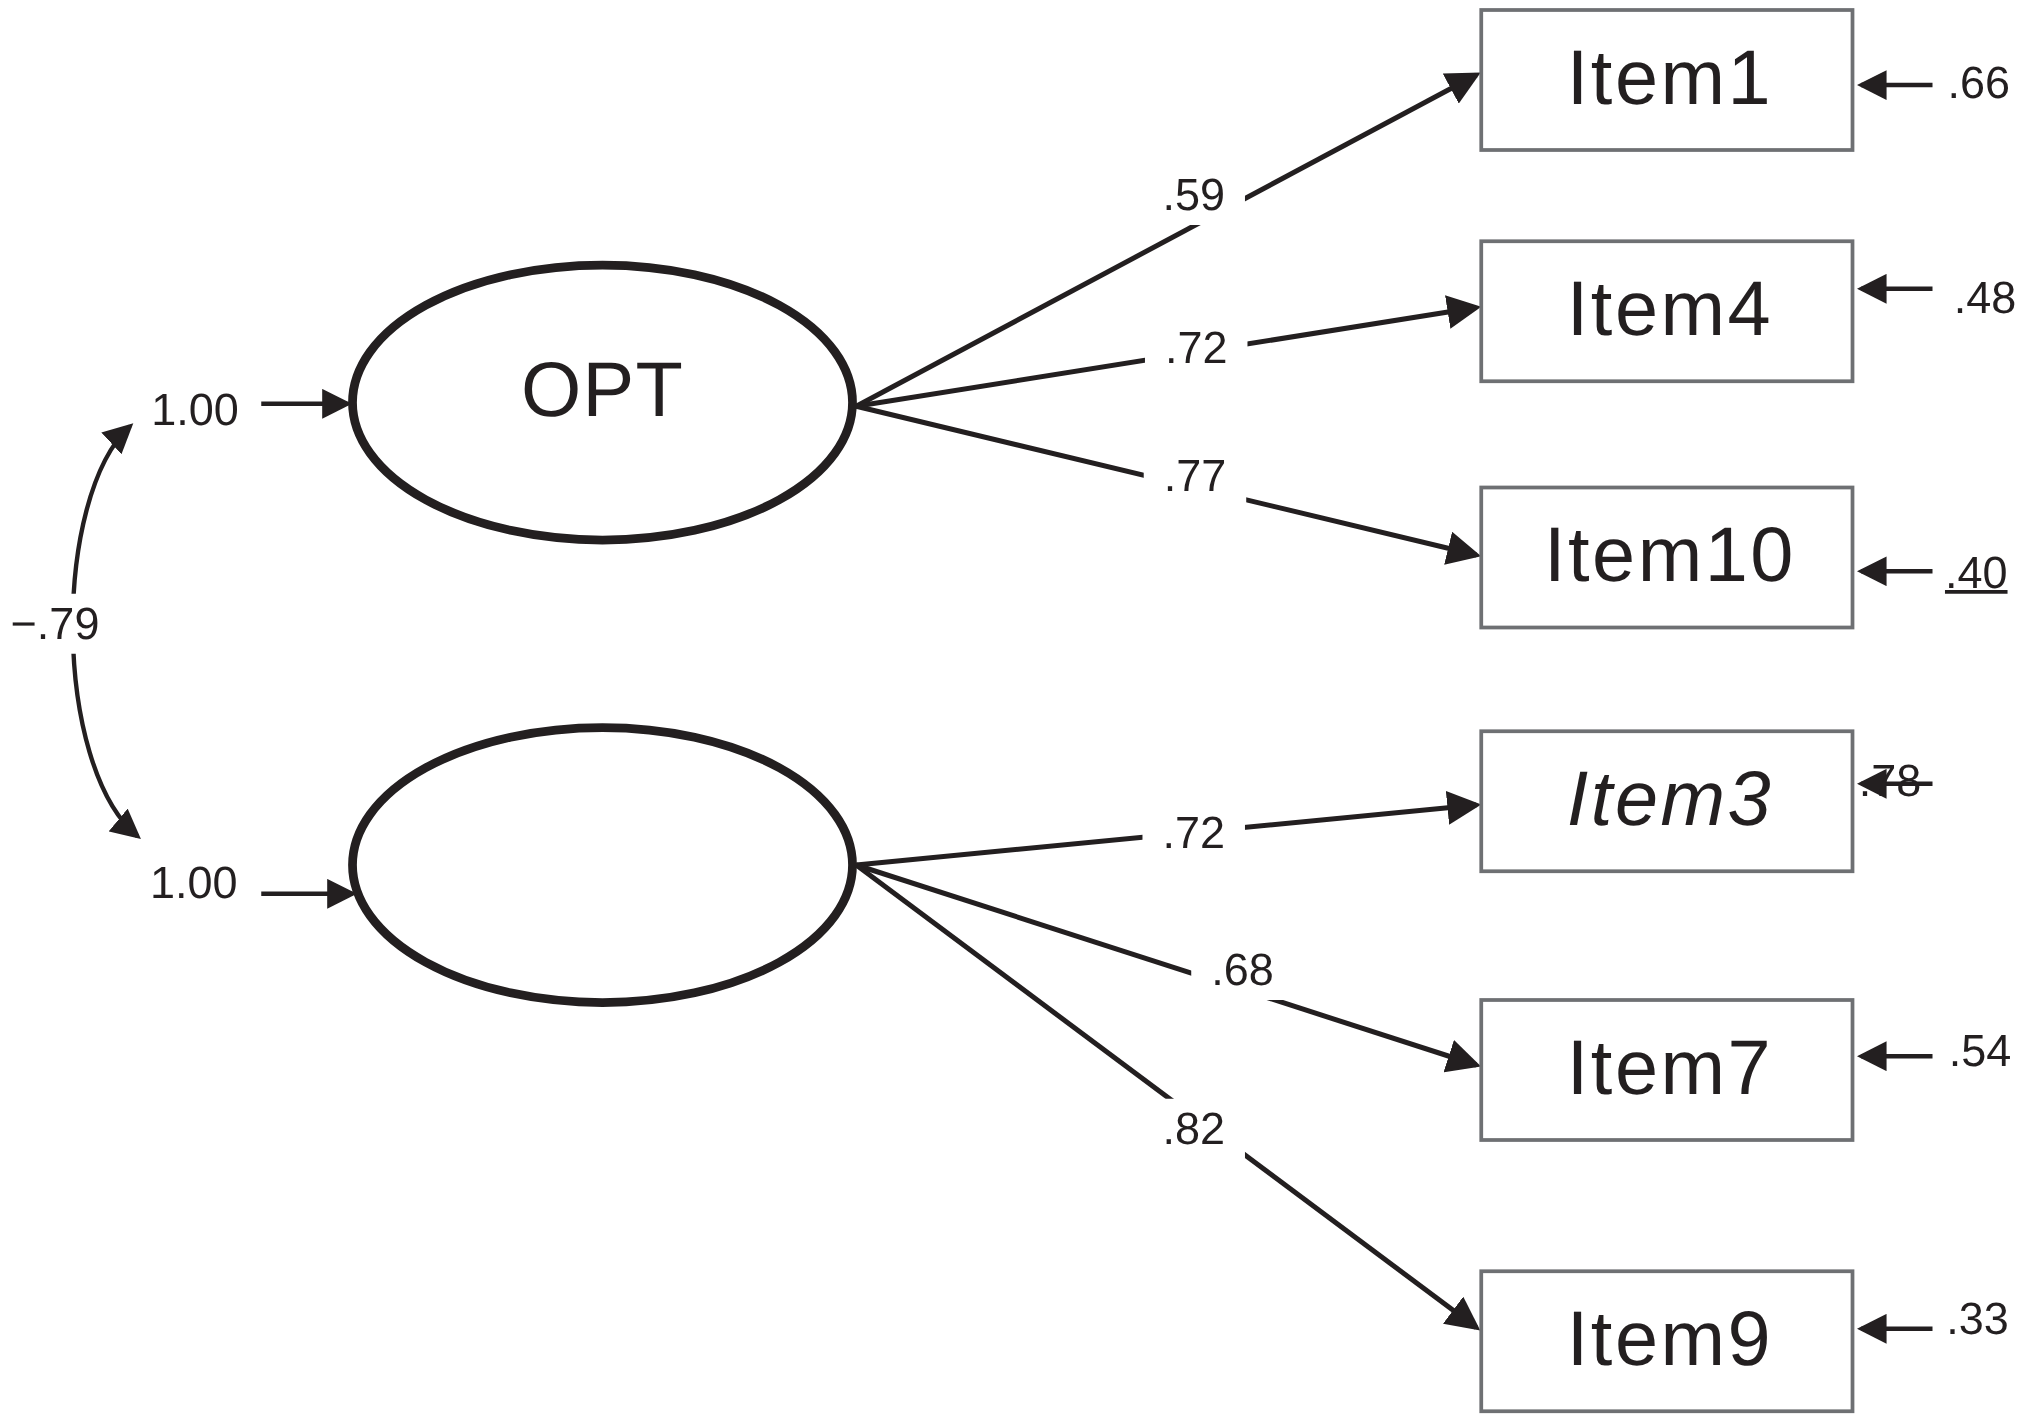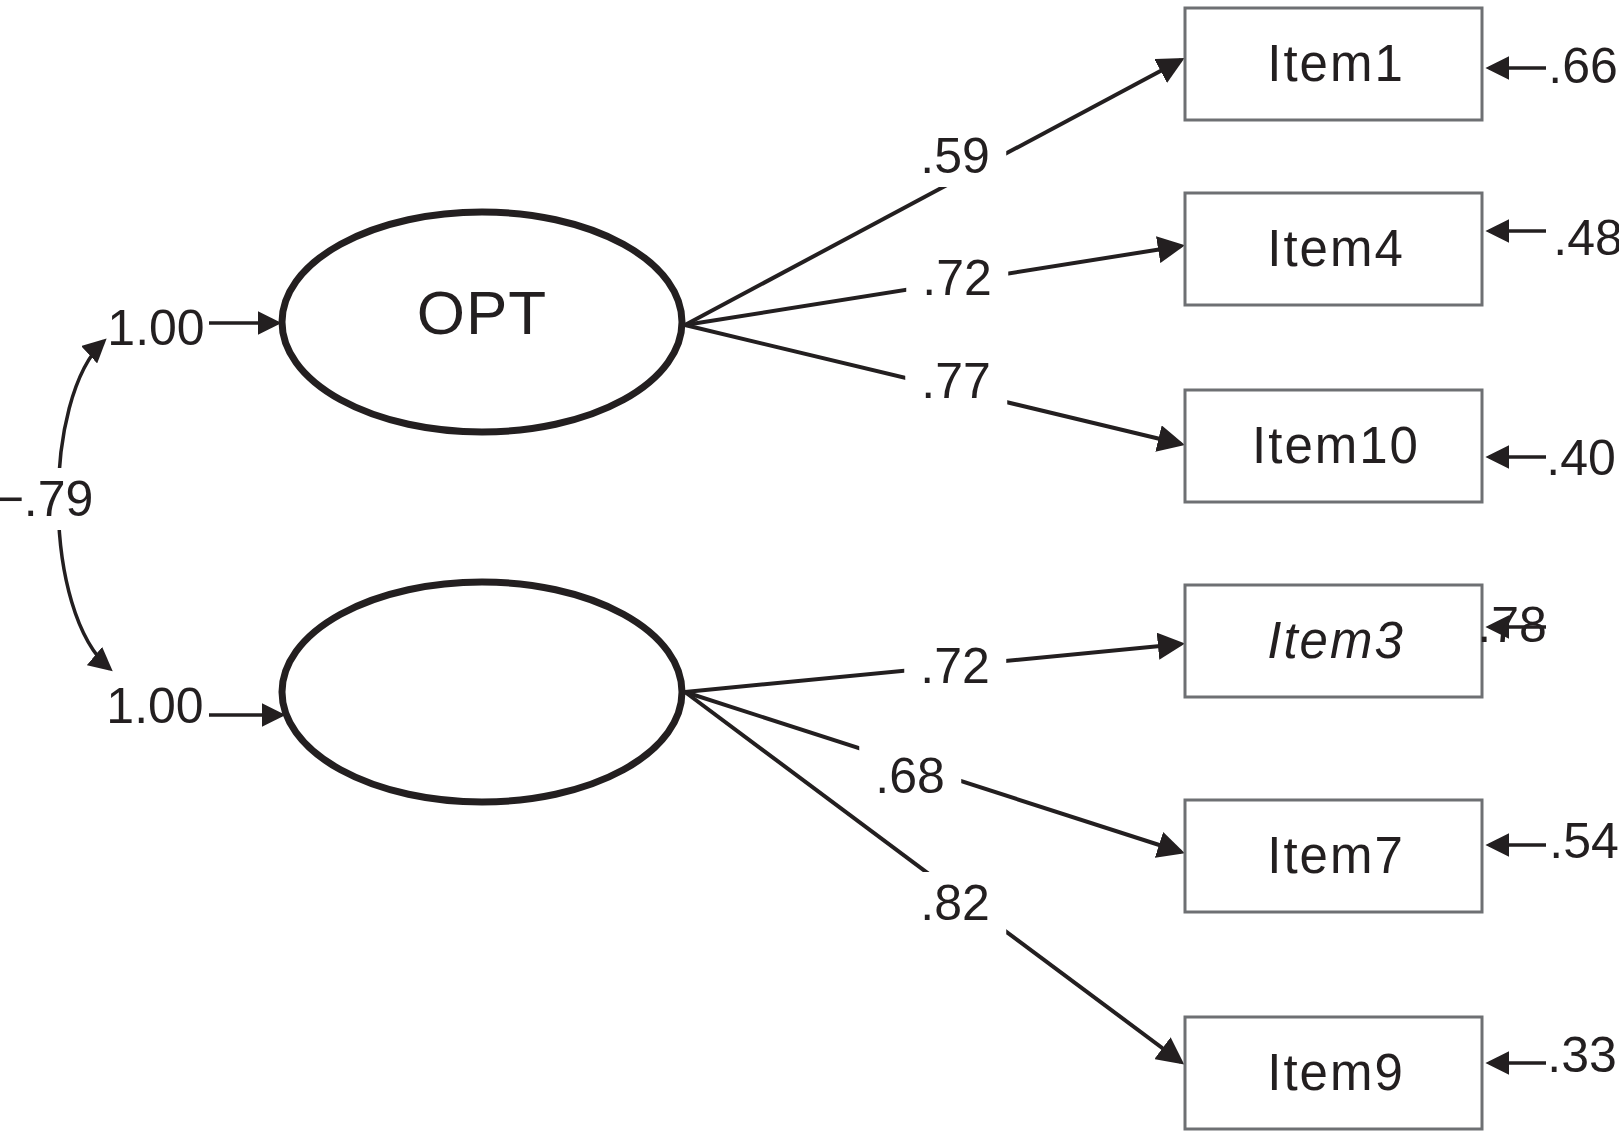--- a/index.html
+++ b/index.html
@@ -22,32 +22,32 @@
     top: 0;
   }
   .lbl {
     position: absolute;
     transform: translate(-50%, -50%);
     white-space: nowrap;
     color: #231f20;
     line-height: 1;
   }
   .num {
-    font-size: 50px;
+    font-size: 36px;
   }
   .gap {
     background: #ffffff;
     padding: 6px 16px;
   }
   .factor-lbl {
     font-size: 62px;
     letter-spacing: 1px;
   }
   .item-lbl {
-    font-size: 51px;
+    font-size: 62px;
     letter-spacing: 2px;
   }
 </style>
 </head>
 <body>
 
 <div class="stage">
 
   <svg class="layer" width="1619" height="1134" viewBox="0 0 1619 1134">
     <defs>
@@ -98,30 +98,30 @@
 
   <div class="lbl num" style="left:156px; top:328px;">1.00</div>
   <div class="lbl num" style="left:155px; top:706px;">1.00</div>
 
   <div class="lbl num gap" style="left:44px; top:499px;">−.79</div>
 
   <div class="lbl num gap" style="left:955px; top:156px;">.59</div>
   <div class="lbl num gap" style="left:957px; top:278px;">.72</div>
   <div class="lbl num gap" style="left:956px; top:381px;">.77</div>
   <div class="lbl num gap" style="left:955px; top:666px;">.72</div>
-  <div class="lbl num gap" style="left:910px; top:776px;">.68</div>
+  <div class="lbl num gap" style="left:994px; top:776px;">.68</div>
   <div class="lbl num gap" style="left:955px; top:903px;">.82</div>
 
   <div class="lbl item-lbl" style="left:1336px; top:63px;">Item1</div>
   <div class="lbl item-lbl" style="left:1336px; top:248px;">Item4</div>
   <div class="lbl item-lbl" style="left:1336px; top:445px;">Item10</div>
   <div class="lbl item-lbl" style="left:1336px; top:640px;font-style:italic;">Item3</div>
   <div class="lbl item-lbl" style="left:1336px; top:855px;">Item7</div>
   <div class="lbl item-lbl" style="left:1336px; top:1072px;">Item9</div>
 
   <div class="lbl num" style="left:1583px; top:66px;">.66</div>
   <div class="lbl num" style="left:1588px; top:238px;">.48</div>
-  <div class="lbl num" style="left:1581px; top:458px;">.40</div>
+  <div class="lbl num" style="left:1581px; top:458px;text-decoration:underline;">.40</div>
   <div class="lbl num" style="left:1512px; top:625px;">.78</div>
   <div class="lbl num" style="left:1584px; top:841px;">.54</div>
   <div class="lbl num" style="left:1582px; top:1055px;">.33</div>
 
 </div>
 
 </body></html>

